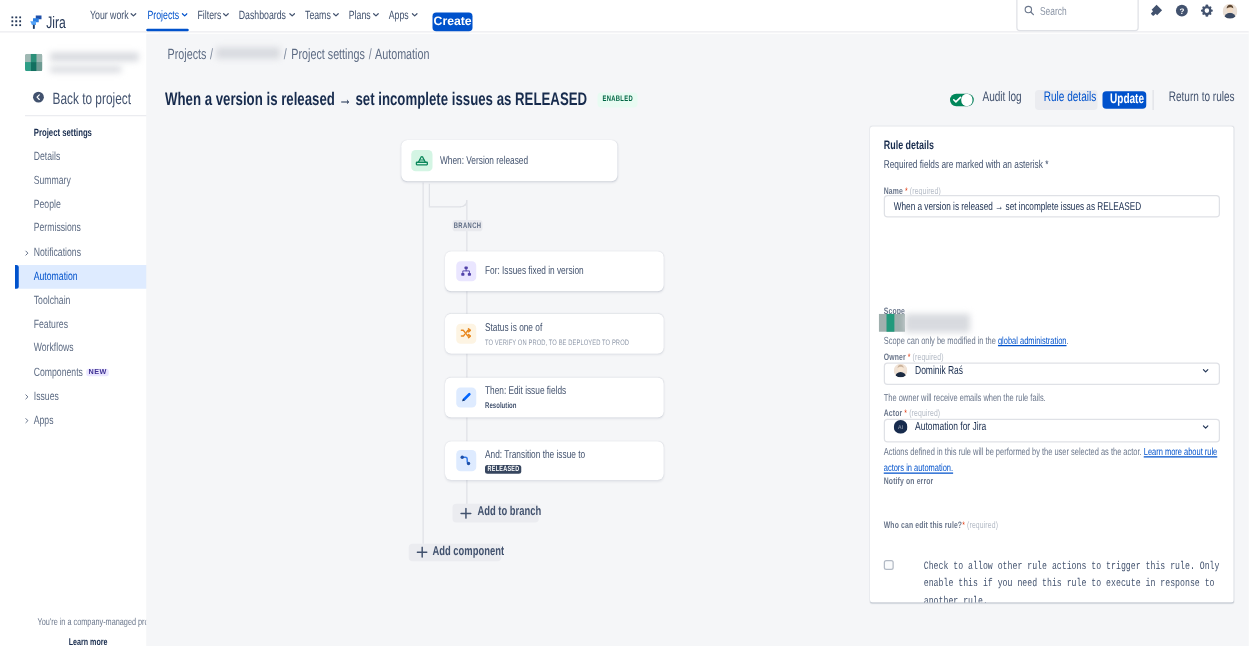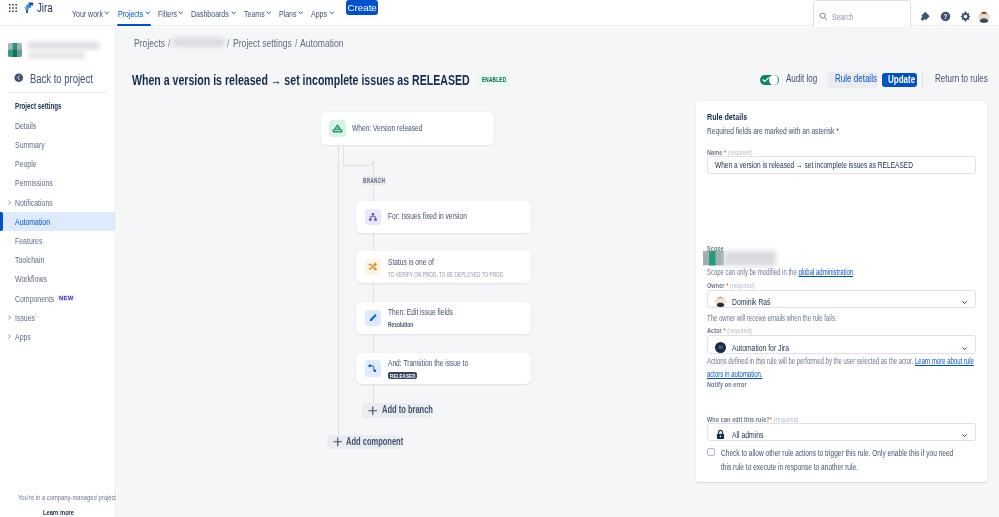--- a/index.html
+++ b/index.html
@@ -3,54 +3,54 @@
 <meta charset="utf-8">
 <style>
 * { box-sizing: border-box; margin:0; padding:0; }
 html,body { width:999px; height:517px; overflow:hidden; }
 body { font-family:"Liberation Sans", sans-serif; background:#fff; font-size:12px; color:#172b4d; -webkit-font-smoothing:antialiased; }
 
 .cx { display:inline-block; transform:scaleX(0.73); transform-origin:left center; white-space:nowrap; }
 .cxb { display:block; transform:scaleX(0.73); transform-origin:left top; }
 
 
-.topnav { position:absolute; left:0; top:0; width:999px; height:26px; background:#fff; border-bottom:1px solid #ebecf0; display:flex; align-items:flex-start; }
+.topnav { position:absolute; left:0; top:0; width:999px; height:26px; background:#fff; border-bottom:1px solid #ebecf0; display:flex; align-items:flex-end; }
 .tn-apps { width:16px; height:16px; display:flex; align-items:center; justify-content:center; margin-left:5.3px; }
 .tn-logo { display:flex; align-items:center; margin-left:3.0px; gap:3.6px; }
 .tn-logo-text { font-size:13.3px; font-weight:400; color:#253858; letter-spacing:0px; display:inline-block; }
 .tn-items { display:flex; align-items:center; margin-left:15.6px; height:26px; }
 .tn-item { display:flex; align-items:center; gap:1.6px; font-size:9.6px; color:#42526e; padding:0 0.8px; height:26px; position:relative; margin:0 3.0px; }
 .tn-item.active { color:#0052cc; font-weight:500; }
 .tn-item.active:after { content:""; position:absolute; left:0; right:0; bottom:0; height:2px; background:#0052cc; border-radius:1px; }
-.tn-create { background:#0052cc; color:#fff; font-size:9.8px; font-weight:400; border-radius:3px; height:15px; display:flex; align-items:center; justify-content:center; width:31.5px; margin-left:8px; }
+.tn-create { background:#0052cc; color:#fff; font-size:9.8px; font-weight:700; border-radius:3px; height:15px; display:flex; align-items:center; justify-content:center; width:31.5px; margin-left:8px; }
 .tn-right { margin-left:auto; display:flex; align-items:center; gap:1px; padding-right:8.4px; }
 .tn-search { width:97.4px; height:33px; margin-right:3px; border:1px solid #dfe1e6; border-radius:3px; display:flex; align-items:center; padding:0 5px; gap:4px; background:#fff; }
 .tn-search span.ph { font-size:9.2px; color:#8993a4; display:inline-block; transform:scaleX(0.73); transform-origin:left center; }
 .tn-icon { width:19.6px; height:17px; display:flex; align-items:center; justify-content:center; }
 
 
-.sidebar { position:absolute; left:0; top:27px; width:116px; height:490px; background:#fff; border-right:1px solid #ebecf0; }
+.sidebar { position:absolute; left:12px; top:27px; width:116px; height:490px; background:#fff; border-right:1px solid #ebecf0; }
 .sb-project { display:flex; align-items:center; gap:6.4px; padding:0; position:absolute; left:7.9px; top:14.8px; }
 .sb-avatar { width:14px; height:14px; border-radius:2px; flex:none; overflow:hidden; }
 .sb-proj-lines { flex:1; display:flex; flex-direction:column; gap:4px; }
 .blur { border-radius:1px; background:#d8dadf; filter:blur(2.4px); }
 .sb-back { display:flex; align-items:center; gap:6.2px; padding:0; position:absolute; left:14px; top:44.4px; height:13px; } .sb-back .sb-back-txt { position:relative; top:0.3px; }
 .sb-back-txt { font-size:13px; color:#42526e; }
 .sb-proj-lines { position:relative; top:0.5px; }
 .sb-sep { height:1px; background:#ebecf0; position:absolute; left:8px; right:8px; top:65.1px; }
 .sb-head { font-size:8.5px; font-weight:700; color:#172b4d; padding:0 0 0 14.6px; height:16px; display:flex; align-items:center; position:absolute; left:0; top:70.6px; }
 .sb-item { display:flex; align-items:center; height:19.2px; padding-left:14.6px; font-size:9.5px; color:#5e6c84; position:relative; }
 .sb-item.sel { background:#deebff; color:#0052cc; font-weight:500; }
 .sb-item.sel:before { content:""; position:absolute; left:0; top:0; bottom:0; width:2.5px; background:#0052cc; border-radius:0 2px 2px 0; }
 .sb-chev { width:5px; position:absolute; left:6.9px; display:flex; align-items:center; justify-content:center; flex:none; }
 .sb-item .lbl { white-space:nowrap; }
 .sb-badge { background:#eae6ff; color:#403294; font-size:5.8px; font-weight:700; letter-spacing:0.35px; border-radius:2px; padding:0 1.5px; margin-left:3.4px; height:5.6px; display:flex; align-items:center; }
 .sb-foot { position:absolute; top:465.8px; left:0; width:116px; text-align:center; }
 .sb-foot .a { font-size:8.0px; color:#6b778c; height:10px; display:flex; align-items:center; justify-content:flex-end; }
-.sb-foot .b { font-size:7.8px; color:#172b4d; font-weight:600; margin-top:4.9px; height:10px; display:flex; align-items:center; justify-content:center; }
+.sb-foot .b { font-size:7.8px; color:#172b4d; font-weight:600; margin-top:4.9px; height:10px; display:flex; align-items:flex-end; justify-content:center; }
 
 
 .content { position:absolute; left:117px; top:27px; width:882px; height:490px; background:#f5f6f8; }
 .breadcrumb { display:flex; align-items:center; gap:3.0px; position:absolute; left:16.9px; top:9.5px; font-size:11.8px; color:#5e6c84; height:12px; }
 .bc-sep { color:#7a869a; }
 .pagehead { position:absolute; left:15px; top:40px; right:11px; height:26px; display:flex; align-items:center; }
 .pagetitle { font-size:14.5px; font-weight:600; color:#172b4d; letter-spacing:0; }
 .badge-enabled { background:#e8fbf2; color:#006644; font-size:6.4px; font-weight:700; letter-spacing:0.35px; border-radius:3px; padding:3px 3.5px; margin-left:8.5px; position:relative; top:0px; line-height:1; }
 .head-right { margin-left:auto; display:flex; align-items:center; gap:0; padding-right:0px; }
 .toggle { width:19px; height:10px; border-radius:5px; background:#00875a; position:relative; display:flex; align-items:center; flex:none; }
@@ -76,25 +76,25 @@
 
 .panel { position:absolute; left:695.9px; top:101.4px; width:291px; height:381px; background:#fff; border-radius:2px; box-shadow:0 1px 1px rgba(9,30,66,0.12),0 0 1px rgba(9,30,66,0.22); padding:11px 11px 0 11px; overflow:hidden; }
 .panel > * { position:absolute; left:11px; width:269px; }
 .p-title { font-size:9.8px; font-weight:600; color:#172b4d; }
 .p-sub { font-size:9.1px; color:#42526e; }
 .p-lbl { font-size:7.5px; font-weight:700; color:#6b778c; letter-spacing:0.15px; }
 .p-lbl .req { color:#de350b; font-weight:400; }
 .p-lbl .muted { color:#b3bac5; font-weight:400; }
 .field { border:1px solid #dfe1e6; border-radius:3px; background:#fff; font-size:9.0px; color:#172b4d; display:flex; align-items:center; padding:0 7px; height:21px; overflow:hidden; }
 .textarea { border:1px solid #dfe1e6; border-radius:3px; background:#fff; font-size:9.0px; color:#172b4d; padding:5px 6px; line-height:1.5; height:57px; overflow:hidden; }
-.select { border:1px solid #dfe1e6; border-radius:3px; background:#fff; font-size:9.3px; color:#172b4d; display:flex; align-items:flex-end; padding:0 8px 0 7px; height:21px; gap:6px; }
+.select { border:1px solid #dfe1e6; border-radius:3px; background:#fff; font-size:9.3px; color:#172b4d; display:flex; align-items:flex-start; padding:0 8px 0 7px; height:21px; gap:6px; }
 .select .caret { margin-left:auto; }
 .p-help { font-size:8.2px; color:#6b778c; line-height:1.5; }
 .p-help a { color:#0052cc; text-decoration:underline; }
-.p-check { display:flex; gap:6px; }
+.p-check { display:flex; gap:24px;font-family:Liberation Mono, monospace; }
 .cbox { width:8px; height:8px; border:1px solid #b3bac5; border-radius:2px; flex:none; margin-top:1px; background:#fafbfc; }
 .p-check .t { font-size:9.0px; color:#42526e; line-height:1.52; }
 </style>
 </head>
 <body>
 
 <div class="topnav">
   <div class="tn-apps">
     <svg width="8" height="8" viewBox="0 0 12 12">
         <g fill="#253858">
@@ -275,25 +275,25 @@
           </svg>
         </span>
         <span class="lbl cx" style="width: 37.96px;">Notifications</span>
       </div>
       <div class="sb-item sel">
         <span class="sb-chev"></span>
         <span class="lbl cx" style="width: 35.04px;">Automation</span>
       </div>
       <div class="sb-item">
         <span class="sb-chev"></span>
+        <span class="lbl cx" style="width: 29.2px;">Toolchain</span>
+      </div>
+      <div class="sb-item">
+        <span class="sb-chev"></span>
         <span class="lbl cx" style="width: 27.74px;">Features</span>
-      </div>
-      <div class="sb-item">
-        <span class="sb-chev"></span>
-        <span class="lbl cx" style="width: 29.2px;">Toolchain</span>
       </div>
       <div class="sb-item">
         <span class="sb-chev"></span>
         <span class="lbl cx" style="width: 32.12px;">Workflows</span>
       </div>
       <div class="sb-item">
         <span class="sb-chev"></span>
         <span class="lbl cx" style="width: 39.42px;">Components</span>
         <span class="sb-badge">NEW</span>
       </div>
@@ -524,33 +524,20 @@
           <path d="M1.4 3.4 5 7.0l3.6-3.6" stroke="#253858" stroke-width="2" fill="none" stroke-linecap="round" stroke-linejoin="round"></path>
         </svg></span>
   </div>
   <div class="p-help" style="top:255px">
       <span class="cxb" style="width:137%"><span>Actions defined in this rule will be performed by the user selected as the actor. </span><a href="#">Learn more about rule actors in automation.</a></span>
     </div>
 
   <div class="p-lbl" style="top:279px"><span class="cx" style="width: 39.42px;">Notify on error</span></div>
 
   <div class="p-lbl" style="top:313.8px"><span class="cx" style="width: 91.25px;"><span>Who can edit this rule?</span><span class="req">*</span> <span class="muted">(required)</span></span></div>
-  <div class="select" style="top:321.4px;height:18px">
-    <span style="display:flex">
-        <svg width="11" height="11" viewBox="0 0 14 14">
-          <rect x="2.4" y="6.1" width="9.2" height="6.6" rx="0.9" fill="#172b4d"></rect>
-          <path d="M4.5 6.1V4.3a2.5 2.5 0 0 1 5.0 0V6.1" stroke="#172b4d" stroke-width="1.45" fill="none"></path>
-          <circle cx="7" cy="9.4" r="1.05" fill="#fff"></circle>
-        </svg>
-      </span>
-    <span class="cx" style="width: 31.39px;">All admins</span>
-    <span class="caret"><svg width="5" height="5" viewBox="0 0 10 10">
-          <path d="M1.4 3.4 5 7.0l3.6-3.6" stroke="#253858" stroke-width="2" fill="none" stroke-linecap="round" stroke-linejoin="round"></path>
-        </svg></span>
-  </div>
 
   <div class="p-check" style="top:346px">
     <div class="cbox"></div>
     <div class="t" style="width:247px">
         <span class="cxb" style="width:327px">Check to allow other rule actions to trigger this rule. Only enable this if you need this rule to execute in response to another rule.</span>
       </div>
   </div>
 </div>
 
 </body></html>

